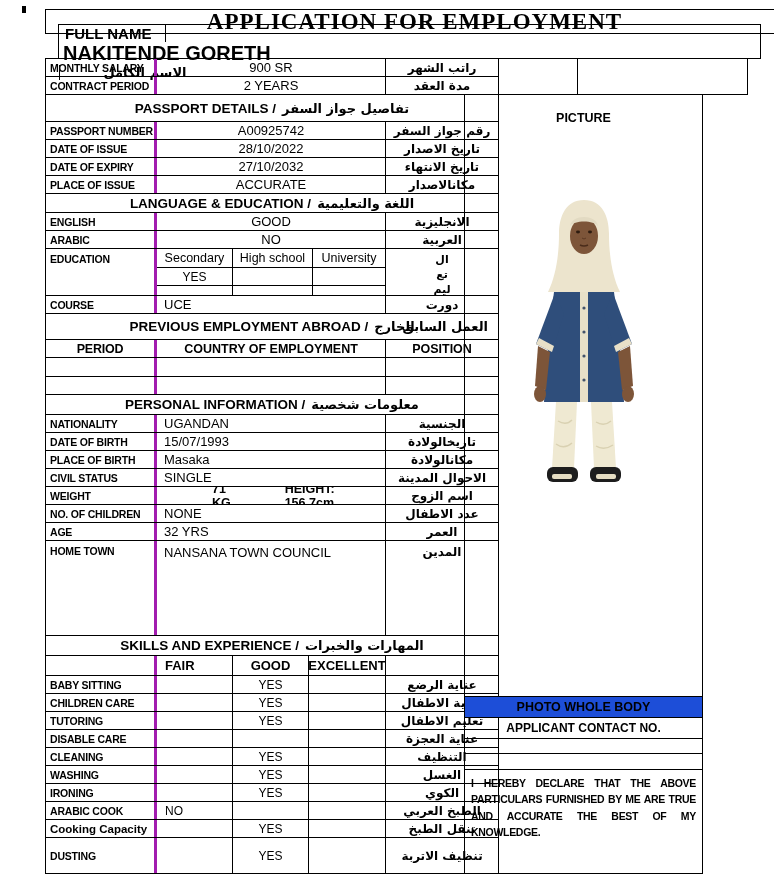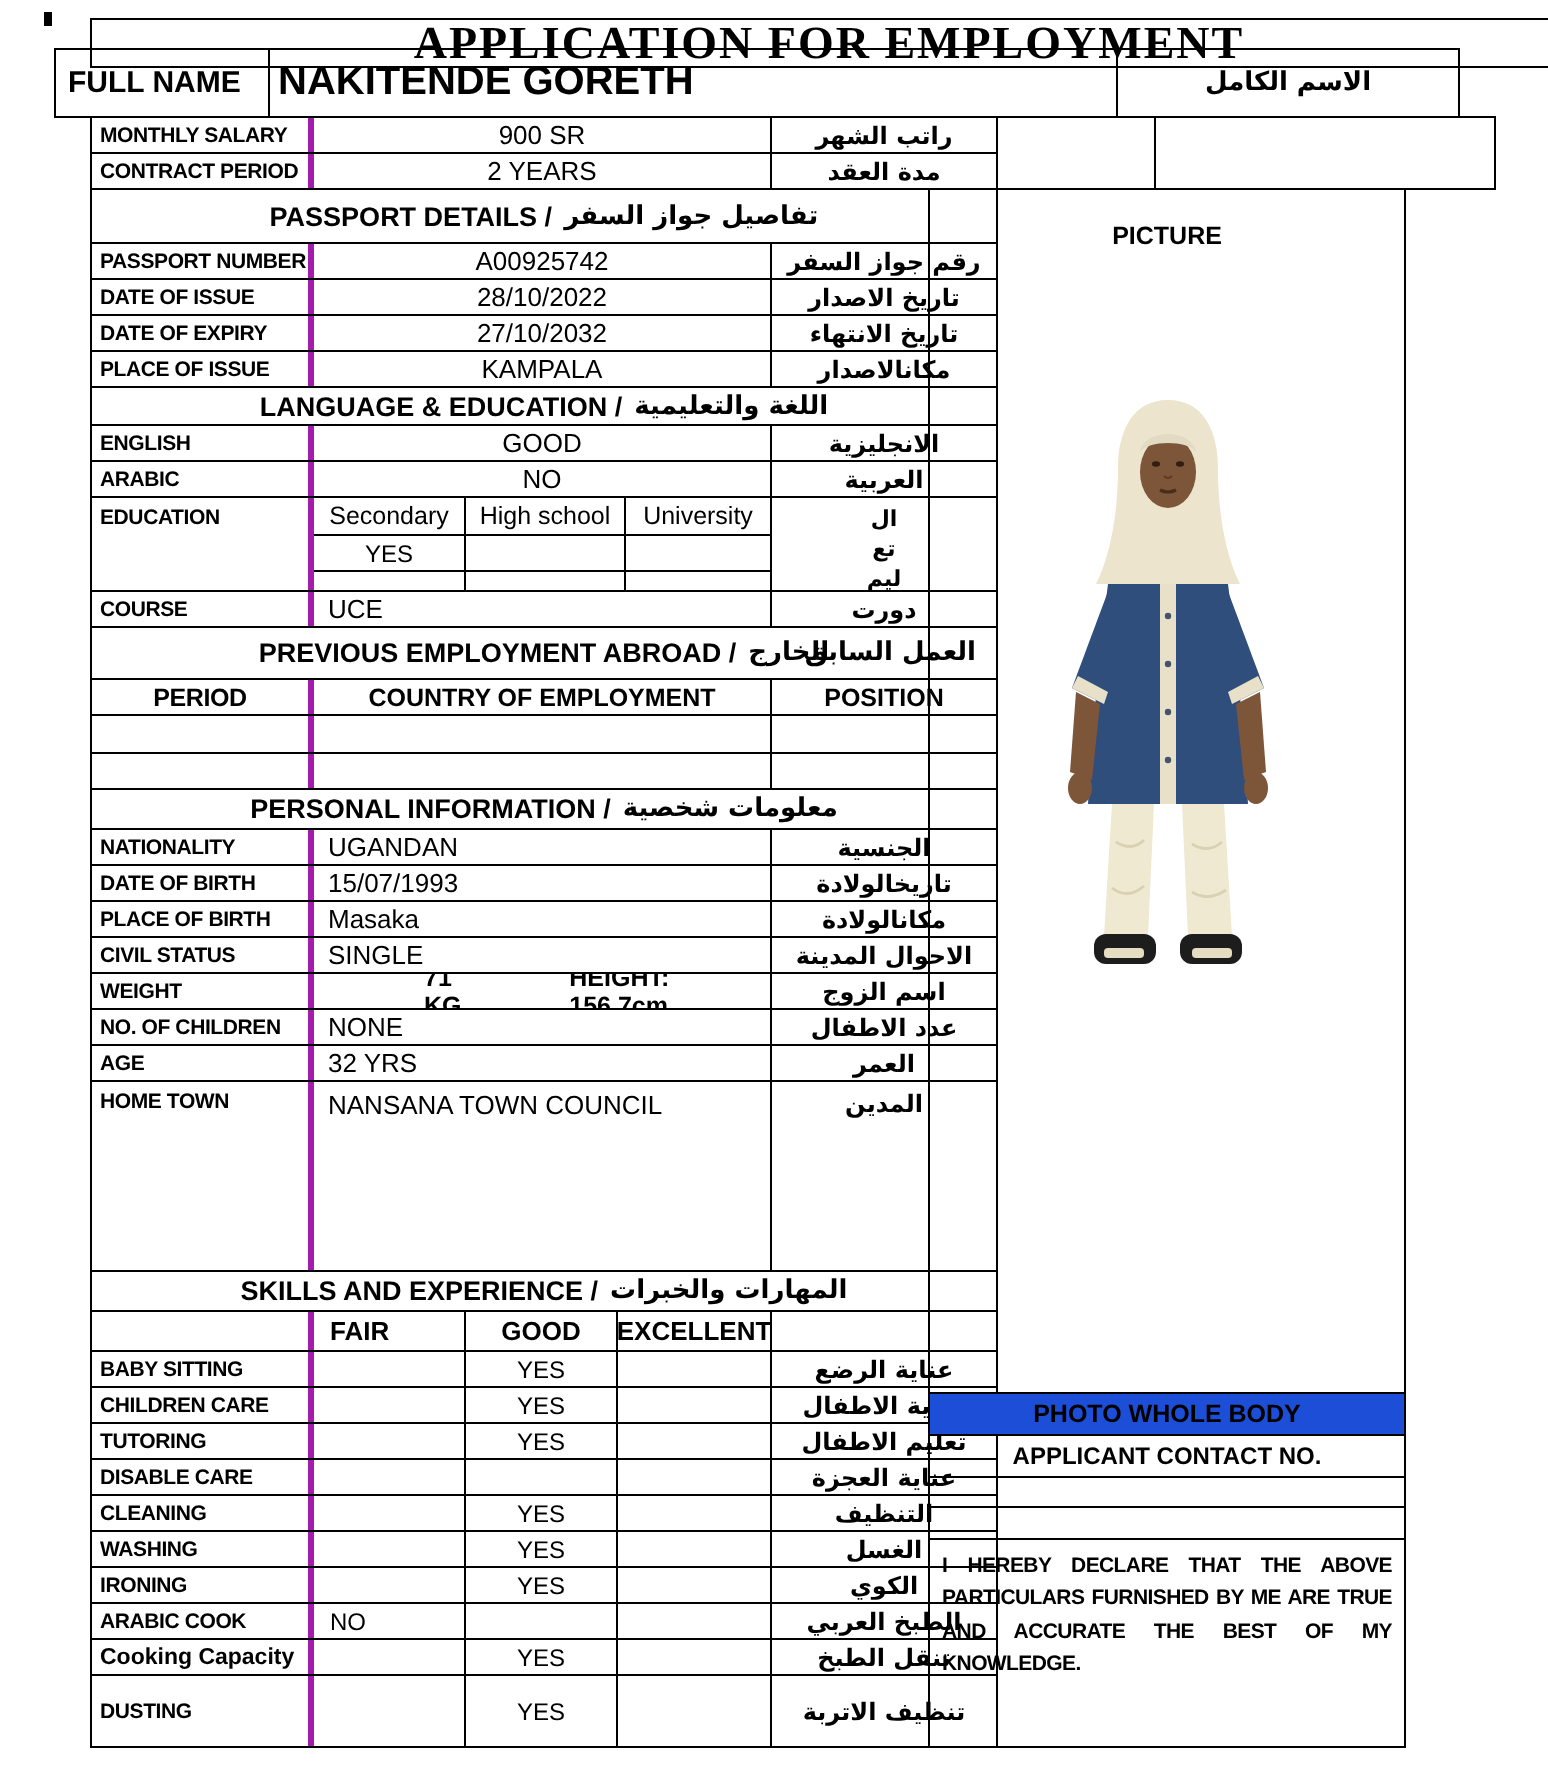--- a/index.html
+++ b/index.html
@@ -6,21 +6,21 @@
   .page{position:relative;width:774px;height:889px;background:#ffffff;
         font-family:"Liberation Sans",sans-serif;color:#000;overflow:hidden;}
   .ar{font-family:"DejaVu Sans",sans-serif;direction:rtl;unicode-bidi:isolate;}
   .abs{position:absolute;box-sizing:border-box;}
   .bordered{border:1px solid #000;}
   .corner-mark{position:absolute;left:22px;top:6px;width:4px;height:7px;background:#000;}
   
   .title-box{left:45px;top:9px;width:739px;height:25px;display:flex;align-items:center;justify-content:center;}
   .title-text{font-family:"Liberation Serif",serif;font-weight:bold;font-size:23px;letter-spacing:1px;}
   
-  .fullname-row{left:27px;top:24px;width:703px;height:35px;display:flex;}
+  .fullname-row{left:58px;top:24px;width:703px;height:35px;display:flex;flex-direction:column;}
   .fn-label{width:107px;border-right:1px solid #000;display:flex;align-items:center;padding-left:6px;
             font-weight:bold;font-size:15px;box-sizing:border-box;}
   .fn-value{flex:1;display:flex;align-items:center;padding-left:4px;font-weight:bold;font-size:20px;}
   .fn-ar{width:171px;border-left:1px solid #000;display:flex;align-items:center;justify-content:center;
          font-weight:bold;font-size:13px;box-sizing:border-box;}
   .right-empty-box{left:577px;top:58px;width:171px;height:37px;}
   
   .left-table{left:45px;top:58px;width:454px;height:816px;display:flex;flex-direction:column;}
   .row{display:flex;border-bottom:1px solid #000;box-sizing:border-box;align-items:stretch;flex:none;}
   .row.last{border-bottom:none;flex:1;}
@@ -96,21 +96,21 @@
       <div class="cell c-value">28/10/2022</div>
       <div class="cell c-ar ar">تاريخ الاصدار</div>
     </div>
     <div class="row" style="height:18px">
       <div class="cell c-label">DATE OF EXPIRY</div>
       <div class="cell c-value">27/10/2032</div>
       <div class="cell c-ar ar">تاريخ الانتهاء</div>
     </div>
     <div class="row" style="height:18px">
       <div class="cell c-label">PLACE OF ISSUE</div>
-      <div class="cell c-value">KAMPALA</div>
+      <div class="cell c-value">ACCURATE</div>
       <div class="cell c-ar ar">مكانالاصدار</div>
     </div>
 
     <div class="row cell sec-header" style="height:19px">
       <span>LANGUAGE &amp; EDUCATION /</span>
       <span class="ar">اللغة والتعليمية</span>
     </div>
 
     <div class="row" style="height:18px">
       <div class="cell c-label">ENGLISH</div>

